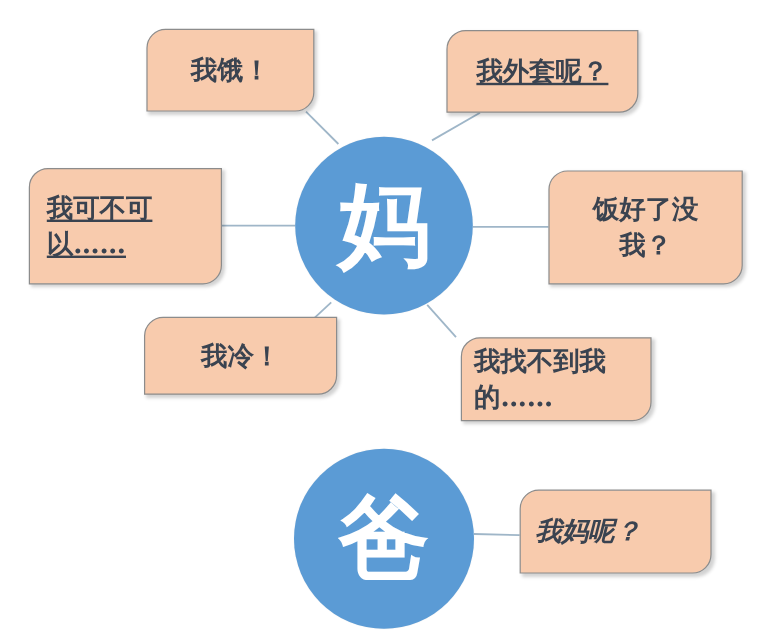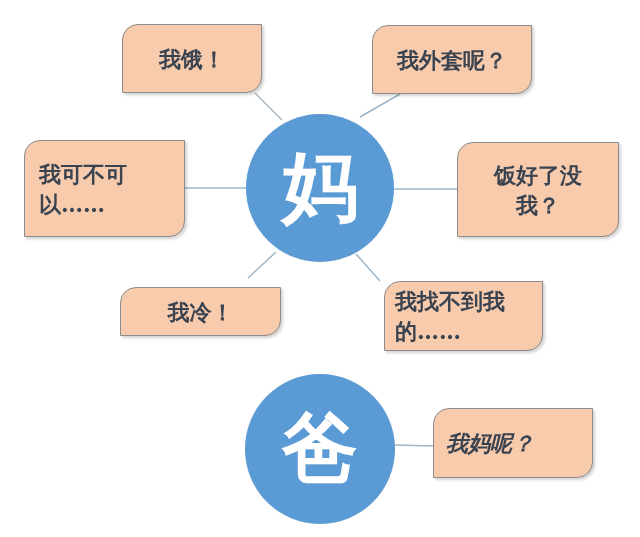--- a/index.html
+++ b/index.html
@@ -61,33 +61,33 @@
   <line x1="248" y1="278" x2="276" y2="252" stroke="#9fb6c8" stroke-width="1.5"></line>
   <line x1="356" y1="254" x2="380" y2="281" stroke="#9fb6c8" stroke-width="1.5"></line>
 
   <line x1="395" y1="445" x2="433" y2="446" stroke="#9fb6c8" stroke-width="1.5"></line>
 </svg>
 
 <div class="bubble center" style="left:122px; top:24px; width:140px; height:69px;">
   <span>我饿！</span>
 </div>
 
-<div class="bubble center" style="left:372px; top:25px; width:160px; height:69px;">
+<div class="bubble center" style="left:372px; top:25px; width:160px; height:69px;text-decoration:underline;">
   <span>我外套呢？</span>
 </div>
 
-<div class="bubble left" style="left:24px; top:140px; width:161px; height:97px; padding-left:14px; padding-right:40px;">
+<div class="bubble left" style="left:24px; top:140px; width:161px; height:97px; padding-left:14px; padding-right:40px;text-decoration:underline;">
   <span style="width:100px;">我可不可以……</span>
 </div>
 
 <div class="bubble center" style="left:457px; top:142px; width:162px; height:95px; padding:0 28px;">
   <span style="width:100px;">饭好了没我？</span>
 </div>
 
-<div class="bubble center" style="left:120px; top:287px; width:161px; height:49px;">
+<div class="bubble center" style="left:120px; top:264px; width:161px; height:65px;">
   <span>我冷！</span>
 </div>
 
 <div class="bubble left" style="left:384px; top:281px; width:159px; height:70px; padding-left:10px; line-height:30px;">
   <span style="width:135px;">我找不到我的……</span>
 </div>
 
 <div class="circle" style="left:246px; top:114px; width:148px; height:148px;">
   <span>妈</span>
 </div>

